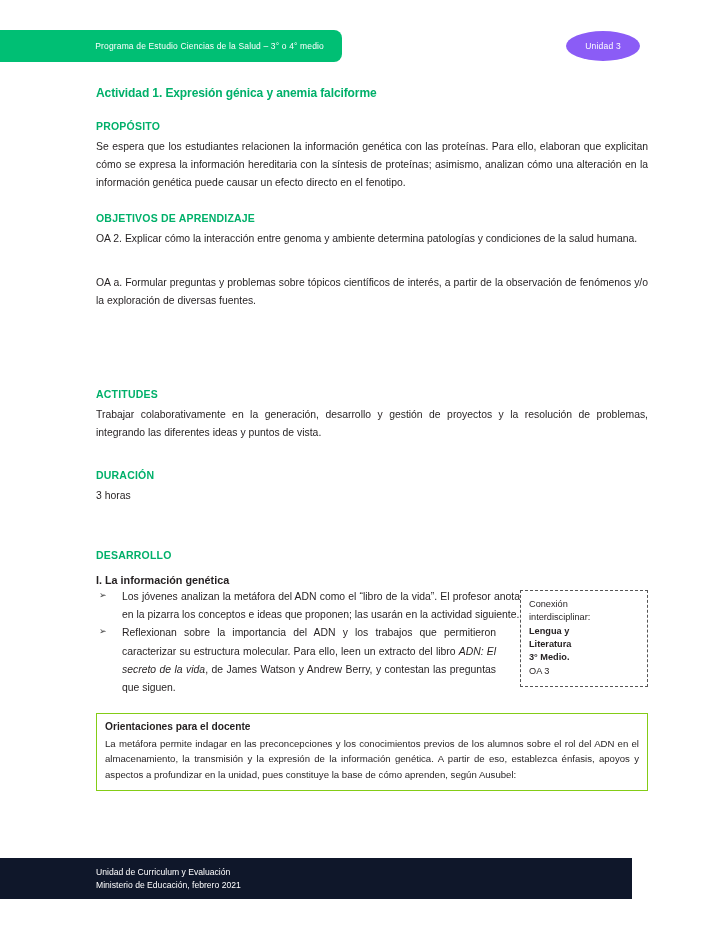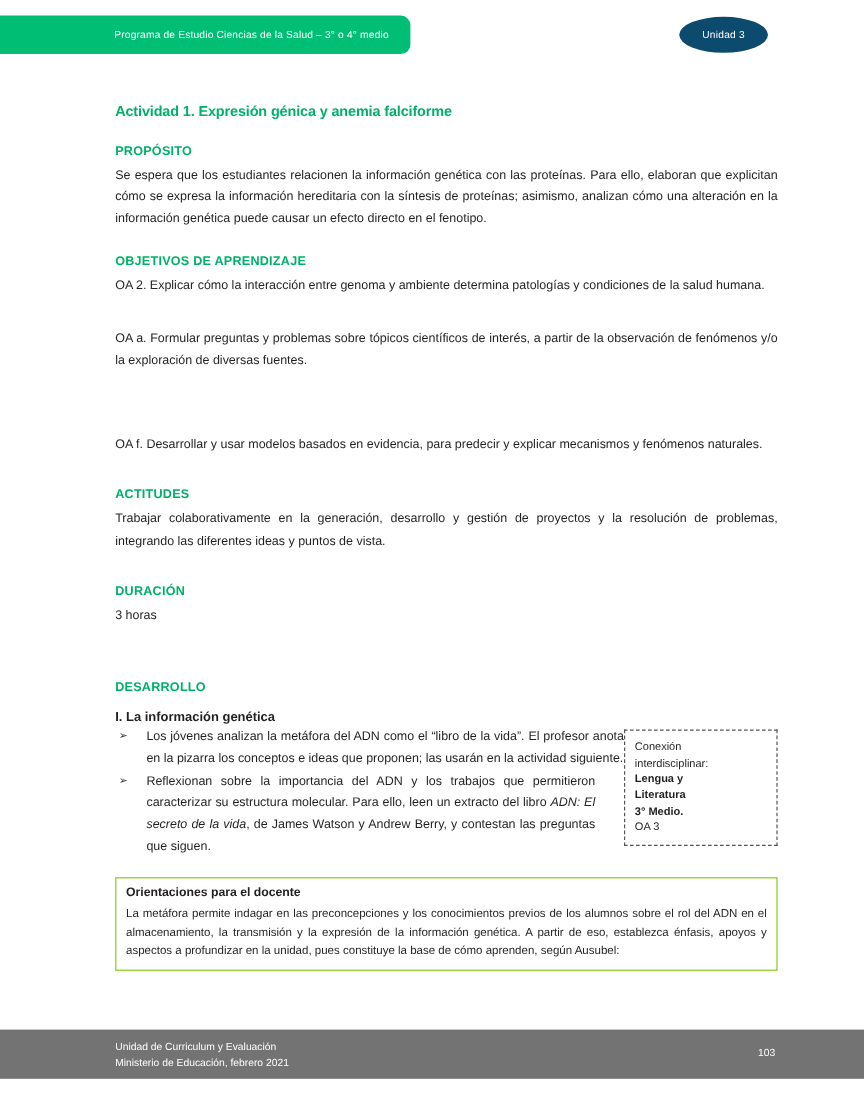--- a/index.html
+++ b/index.html
@@ -13,21 +13,21 @@
     height: 932px;
     position: relative;
     font-family: "Liberation Sans", sans-serif;
     color: #231f20;
     overflow: hidden;
   }
 
   
   .header-band {
     position: absolute;
-    top: 13px;
+    top: 30px;
     left: 0;
     width: 720px;
     height: 32px;
   }
   .header-pill {
     position: absolute;
     left: -20px;
     top: 0;
     width: 362px;
     height: 32px;
@@ -43,21 +43,21 @@
     color: #ffffff;
     letter-spacing: 0.15px;
     white-space: nowrap;
   }
   .unidad-badge {
     position: absolute;
     left: 566px;
     top: 1px;
     width: 74px;
     height: 30px;
-    background: #0c4a6e;
+    background: #8b5cf6;
     border-radius: 50%;
     color: #ffffff;
     font-size: 8.5px;
     line-height: 30px;
     text-align: center;
     letter-spacing: 0.2px;
   }
 
   
   .page {
@@ -164,23 +164,23 @@
     line-height: 1.65;
     text-align: justify;
     margin: 0;
   }
 
   
   .footer-band {
     position: absolute;
     left: 0;
     top: 858px;
-    width: 720px;
+    width: 632px;
     height: 41px;
-    background: #737373;
+    background: #0f172a;
   }
   .footer-text {
     position: absolute;
     left: 96px;
     top: 8px;
     color: #ffffff;
     font-size: 8.6px;
     line-height: 1.55;
   }
   .footer-page {
@@ -218,21 +218,20 @@
 
   <div class="gap-l"></div>
 
   <div class="section-head">OBJETIVOS DE APRENDIZAJE</div>
   <div class="gap-s"></div>
   <p class="body-text">OA 2. Explicar cómo la interacción entre genoma y ambiente determina patologías y condiciones de la salud humana.</p>
   <div class="gap-xl"></div>
   <p class="body-text">OA a. Formular preguntas y problemas sobre tópicos científicos de interés, a partir de la observación de fenómenos y/o la exploración de diversas fuentes.</p>
   <div class="gap-xl"></div>
   <div class="gap-xl"></div>
-  <p class="body-text">OA f. Desarrollar y usar modelos basados en evidencia, para predecir y explicar mecanismos y fenómenos naturales.</p>
 
   <div class="gap-xl"></div>
 
   <div class="section-head">ACTITUDES</div>
   <div class="gap-s"></div>
   <p class="body-text">Trabajar colaborativamente en la generación, desarrollo y gestión de proyectos y la resolución de problemas, integrando las diferentes ideas y puntos de vista.</p>
 
   <div class="gap-xl"></div>
 
   <div class="section-head">DURACIÓN</div>

